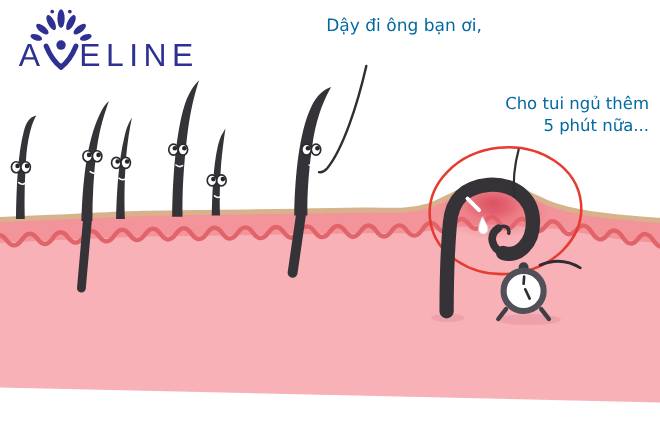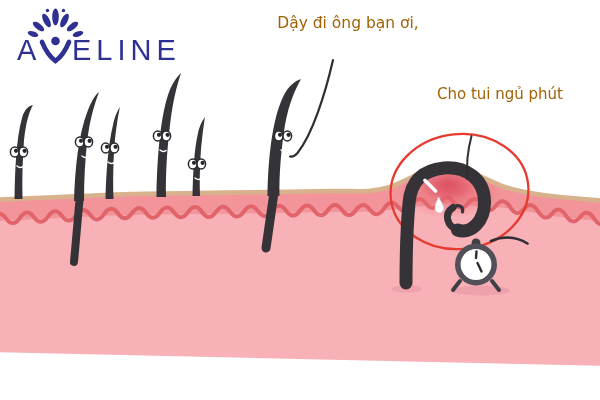--- a/index.html
+++ b/index.html
@@ -1,19 +1,19 @@
 <!DOCTYPE html>
 <html><head>
 <meta charset="utf-8">
 <style>
   html,body{margin:0;padding:0;background:#fff;}
   .canvas{position:relative;width:600px;height:400px;background:#fff;overflow:hidden;
           font-family:"DejaVu Sans",sans-serif;}
   .illustration{position:absolute;left:0;top:0;}
-  .speech{position:absolute;text-align:center;color:#a16207;font-size:15.5px;line-height:20px;
+  .speech{position:absolute;text-align:right;color:#0369a1;font-size:15.5px;line-height:20px;
           font-family:"DejaVu Sans",sans-serif;}
   #speech-wake{left:258px;top:13px;width:180px;}
   #speech-sleep{left:410px;top:84px;width:180px;font-size:15px;}
   .logo{position:absolute;left:10px;top:4px;}
 </style>
 </head>
 <body>
 
 <div class="canvas">
 
@@ -141,15 +141,16 @@
       <path d="M45.5,57 C51,53 55.5,46.5 59,38" fill="none" stroke="#2e3192" stroke-width="4.6" stroke-linecap="round"></path>
     </g>
     <text x="7" y="56" font-size="29" fill="#2e3192" font-family="Liberation Sans, sans-serif">A</text>
     <text x="62" y="56" font-size="29" letter-spacing="5" fill="#2e3192" font-family="Liberation Sans, sans-serif">ELINE</text>
   </svg>
 
   <div class="speech" id="speech-wake">
     <div>Dậy đi ông bạn ơi,</div>
   </div>
   <div class="speech" id="speech-sleep">
-    <div>Cho tui ngủ phút</div>
+    <div>Cho tui ngủ thêm</div>
+    <div>5 phút nữa...</div>
   </div>
 </div>
 
 </body></html>

